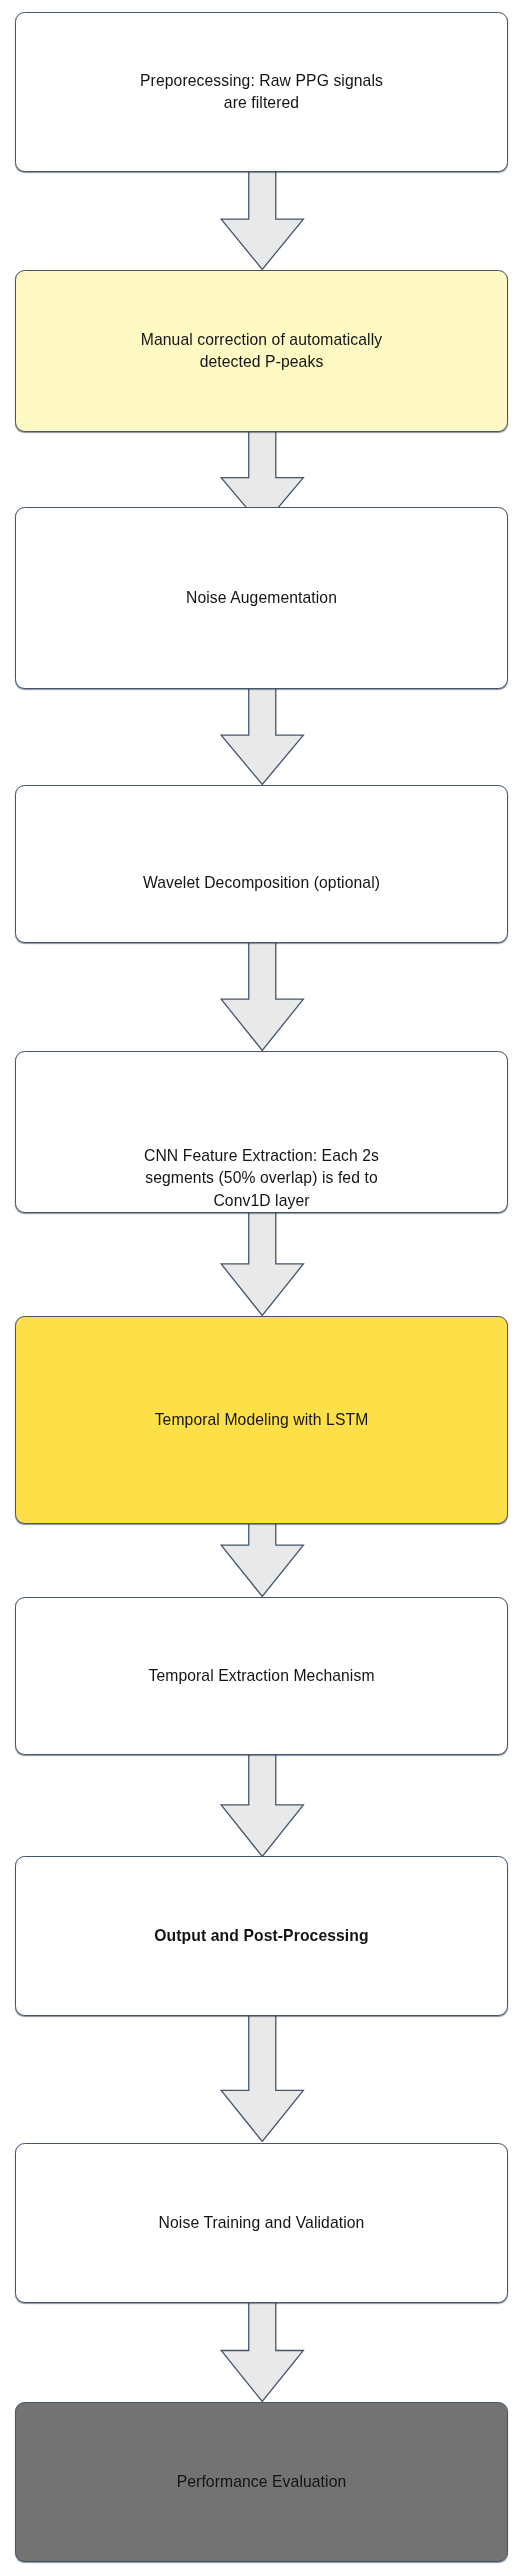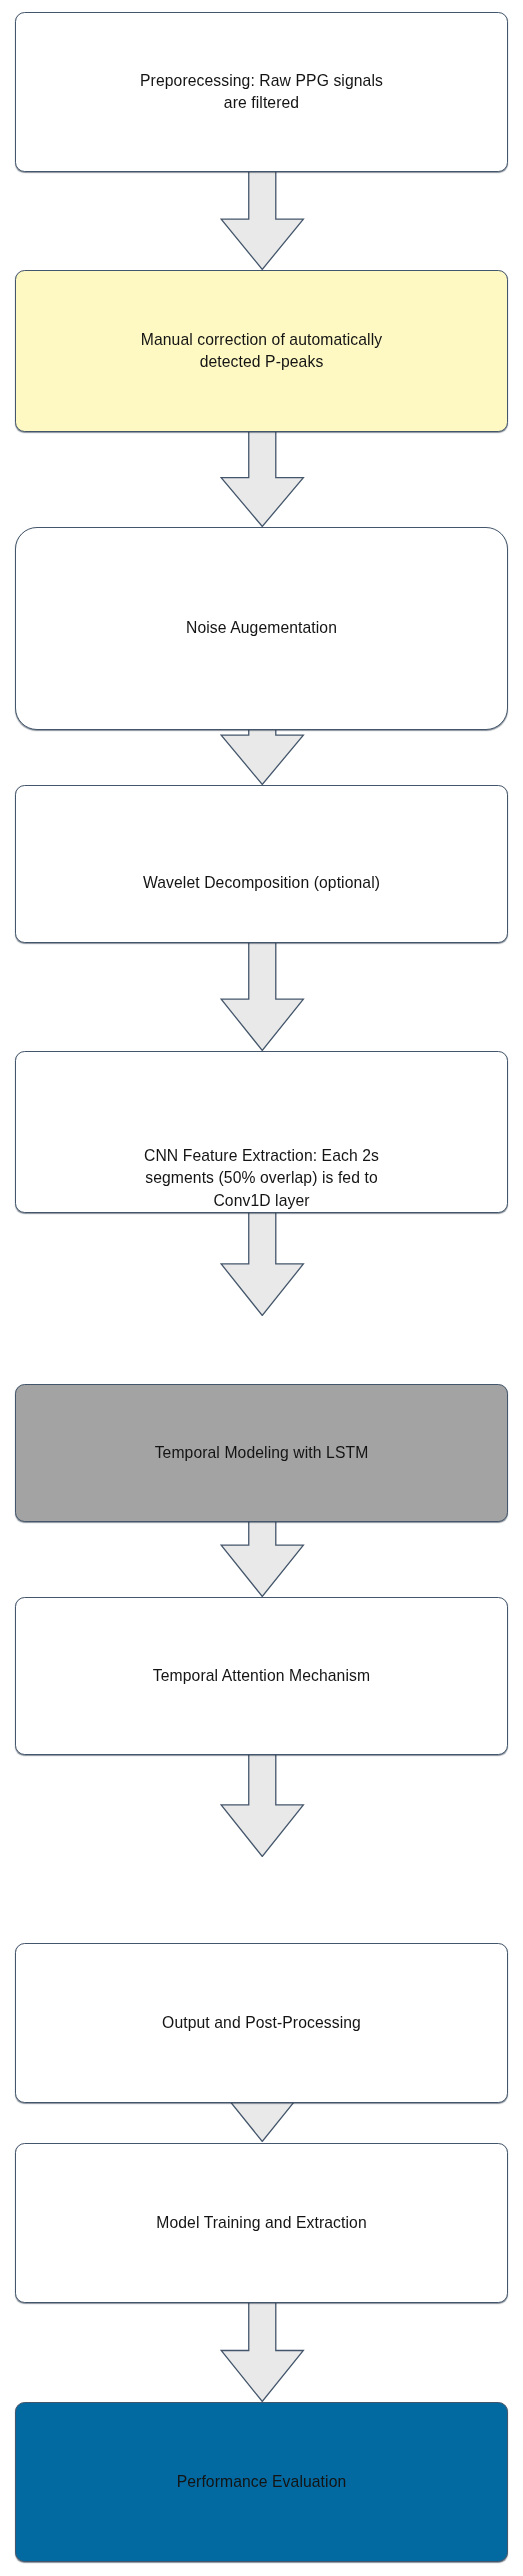--- a/index.html
+++ b/index.html
@@ -105,40 +105,40 @@
       </svg>
     </div>
     <div class="flow-node" style="top: 12px; height: 160px; border-color: rgb(68, 86, 107); background: rgb(255, 255, 255);">
       <span class="flow-node-label" style="color: rgb(20, 20, 20);">Preporecessing: Raw PPG signals
 are filtered</span>
     </div>
     <div class="flow-node" style="top: 270px; height: 162px; border-color: rgb(68, 86, 107); background: #fef9c3;">
       <span class="flow-node-label" style="color: rgb(20, 20, 20);">Manual correction of automatically
 detected P-peaks</span>
     </div>
-    <div class="flow-node" style="top: 527px; height: 203px; border-color: rgb(68, 86, 107); background: rgb(255, 255, 255); border-radius: 22px;">
+    <div class="flow-node" style="top: 507px; height: 182px; border-color: rgb(68, 86, 107); background: rgb(255, 255, 255);">
       <span class="flow-node-label" style="color: rgb(20, 20, 20);">Noise Augementation</span>
     </div>
     <div class="flow-node" style="top: 785px; height: 158px; border-color: rgb(68, 86, 107); background: rgb(255, 255, 255);">
       <span class="flow-node-label" style="color: rgb(20, 20, 20); margin-top: 39px;">Wavelet Decomposition (optional)</span>
     </div>
     <div class="flow-node" style="top: 1051px; height: 162px; border-color: rgb(68, 86, 107); background: rgb(255, 255, 255); align-items: flex-end;">
       <span class="flow-node-label" style="color: rgb(20, 20, 20);">CNN Feature Extraction: Each 2s
 segments (50% overlap) is fed to
 Conv1D layer</span>
     </div>
-    <div class="flow-node" style="top: 1384px; height: 138px; border-color: rgb(68, 86, 107); background: #a3a3a3;">
+    <div class="flow-node" style="top: 1316px; height: 208px; border-color: rgb(68, 86, 107); background: #fde047;">
       <span class="flow-node-label" style="color: rgb(20, 20, 20);">Temporal Modeling with LSTM</span>
     </div>
     <div class="flow-node" style="top: 1597px; height: 158px; border-color: rgb(68, 86, 107); background: rgb(255, 255, 255);">
-      <span class="flow-node-label" style="color: rgb(20, 20, 20);">Temporal Attention Mechanism</span>
+      <span class="flow-node-label" style="color: rgb(20, 20, 20);">Temporal Extraction Mechanism</span>
     </div>
-    <div class="flow-node" style="top: 1943px; height: 160px; border-color: rgb(68, 86, 107); background: rgb(255, 255, 255);">
+    <div class="flow-node" style="top: 1856px; height: 160px; border-color: rgb(68, 86, 107); background: rgb(255, 255, 255); font-weight: bold;">
       <span class="flow-node-label" style="color: rgb(20, 20, 20);">Output and Post-Processing</span>
     </div>
     <div class="flow-node" style="top: 2143px; height: 160px; border-color: rgb(68, 86, 107); background: rgb(255, 255, 255);">
-      <span class="flow-node-label" style="color: rgb(20, 20, 20);">Model Training and Extraction</span>
+      <span class="flow-node-label" style="color: rgb(20, 20, 20);">Noise Training and Validation</span>
     </div>
-    <div class="flow-node" style="top: 2402px; height: 160px; border-color: rgb(68, 86, 107); background: #0369a1;">
+    <div class="flow-node" style="top: 2402px; height: 160px; border-color: rgb(68, 86, 107); background: #737373;">
       <span class="flow-node-label" style="color: rgb(20, 20, 20);">Performance Evaluation</span>
     </div>
   </div>
 
 
 </body></html>

